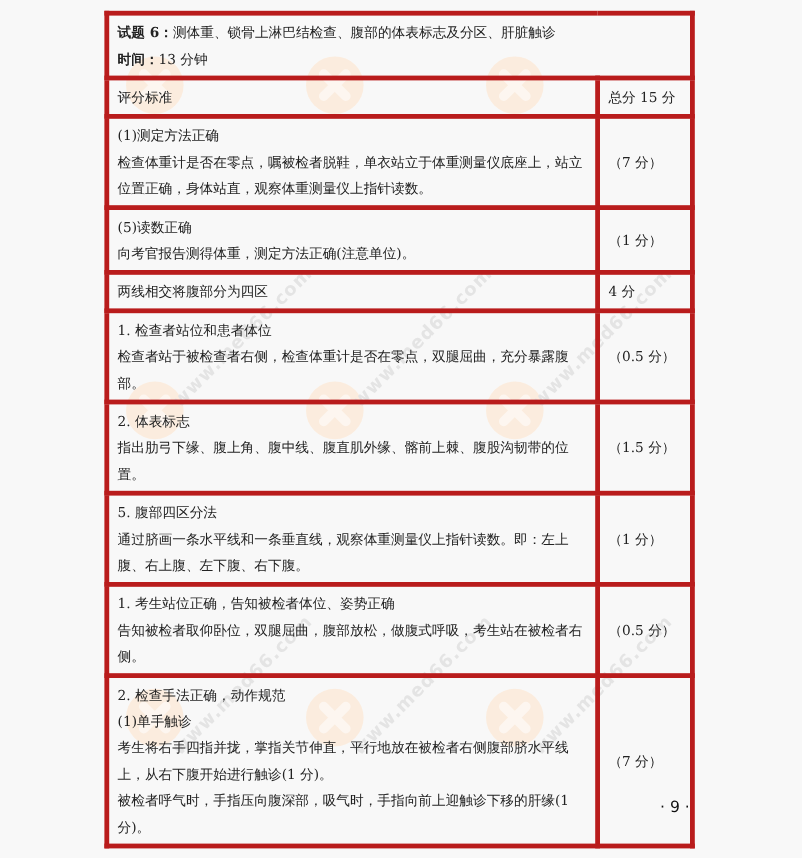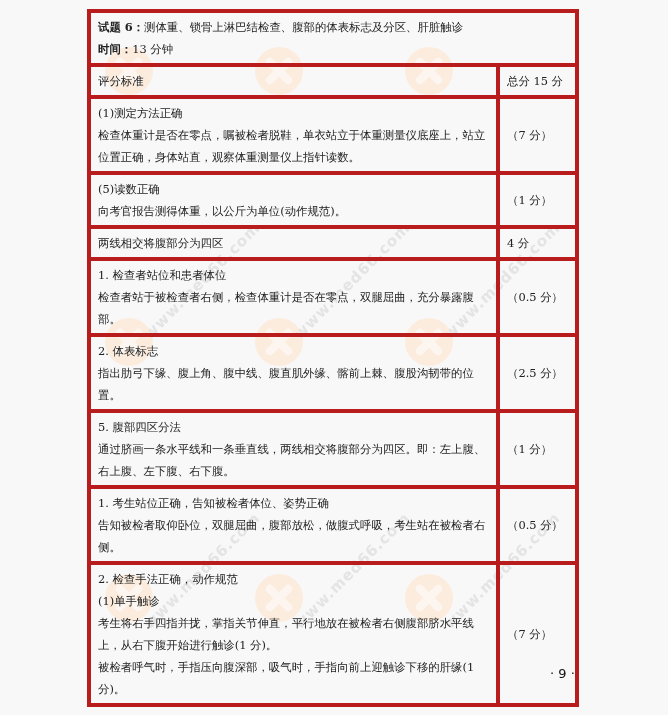--- a/index.html
+++ b/index.html
@@ -64,47 +64,47 @@
   <tr>
     <td>
       <span class="line">(1)测定方法正确</span>
       <span class="line">检查体重计是否在零点，嘱被检者脱鞋，单衣站立于体重测量仪底座上，站立位置正确，身体站直，观察体重测量仪上指针读数。</span>
     </td>
     <td class="score">（7 分）</td>
   </tr>
   <tr>
     <td>
       <span class="line">(5)读数正确</span>
-      <span class="line">向考官报告测得体重，以公斤为单位(动作规范)。</span>
+      <span class="line">向考官报告测得体重，测定方法正确(注意单位)。</span>
     </td>
     <td class="score">（1 分）</td>
   </tr>
 
   <tr>
     <td>两线相交将腹部分为四区</td>
     <td class="score">4 分</td>
   </tr>
   <tr>
     <td>
       <span class="line">1. 检查者站位和患者体位</span>
       <span class="line">检查者站于被检查者右侧，检查体重计是否在零点，双腿屈曲，充分暴露腹部。</span>
     </td>
     <td class="score">（0.5 分）</td>
   </tr>
   <tr>
     <td>
       <span class="line">2. 体表标志</span>
       <span class="line">指出肋弓下缘、腹上角、腹中线、腹直肌外缘、髂前上棘、腹股沟韧带的位置。</span>
     </td>
-    <td class="score">（2.5 分）</td>
+    <td class="score">（1.5 分）</td>
   </tr>
   <tr>
     <td>
       <span class="line">5. 腹部四区分法</span>
-      <span class="line">通过脐画一条水平线和一条垂直线，两线相交将腹部分为四区。即：左上腹、右上腹、左下腹、右下腹。</span>
+      <span class="line">通过脐画一条水平线和一条垂直线，观察体重测量仪上指针读数。即：左上腹、右上腹、左下腹、右下腹。</span>
     </td>
     <td class="score">（1 分）</td>
   </tr>
 
   <tr>
     <td>
       <span class="line">1. 考生站位正确，告知被检者体位、姿势正确</span>
       <span class="line">告知被检者取仰卧位，双腿屈曲，腹部放松，做腹式呼吸，考生站在被检者右侧。</span>
     </td>
     <td class="score">（0.5 分）</td>

